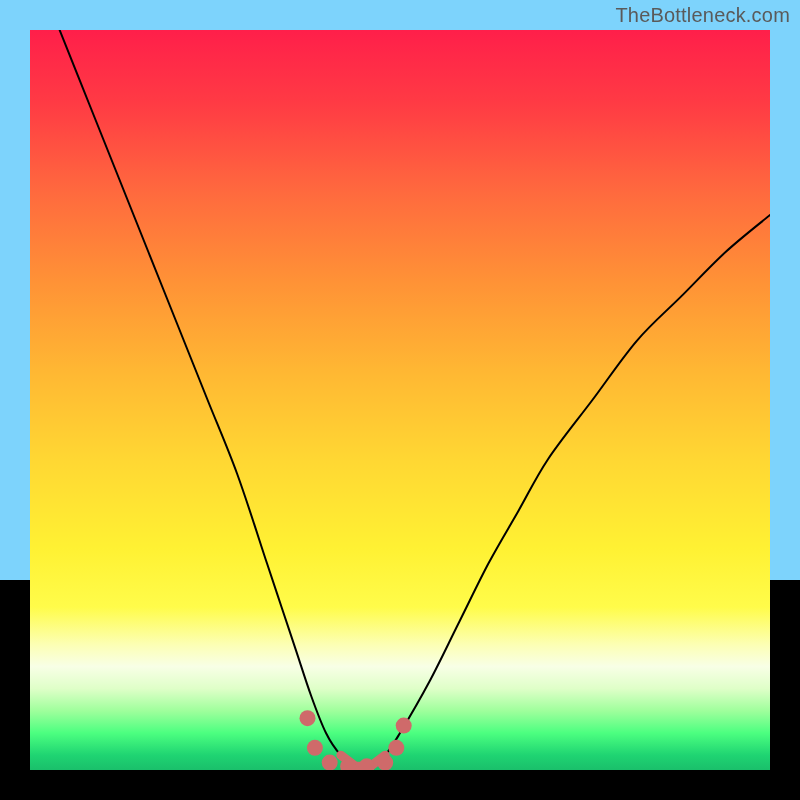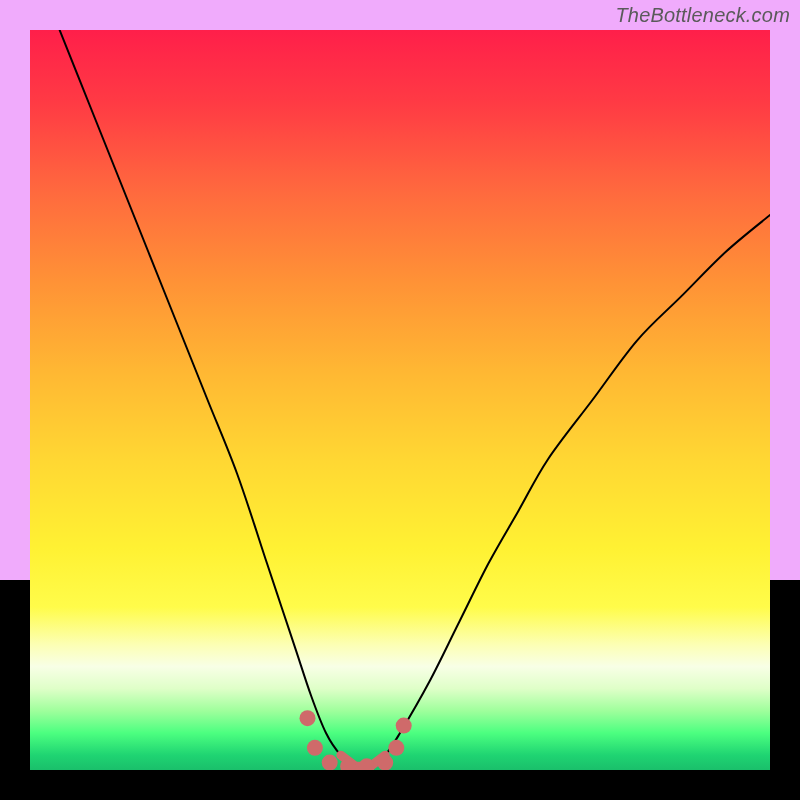--- a/index.html
+++ b/index.html
@@ -10,22 +10,21 @@
     background: #000;
     overflow: hidden;
     font-family: Arial, Helvetica, sans-serif;
   }
   .frame {
     position: absolute;
     top: 0;
     left: 0;
     width: 800px;
     height: 580px;
-    background: #f0abfc;
-    font-style: italic;
+    background: #7dd3fc;
   }
   .plot-area {
     position: absolute;
     top: 30px;
     left: 30px;
     width: 740px;
     height: 740px;
     overflow: hidden;
   }
   .gradient-bg {

